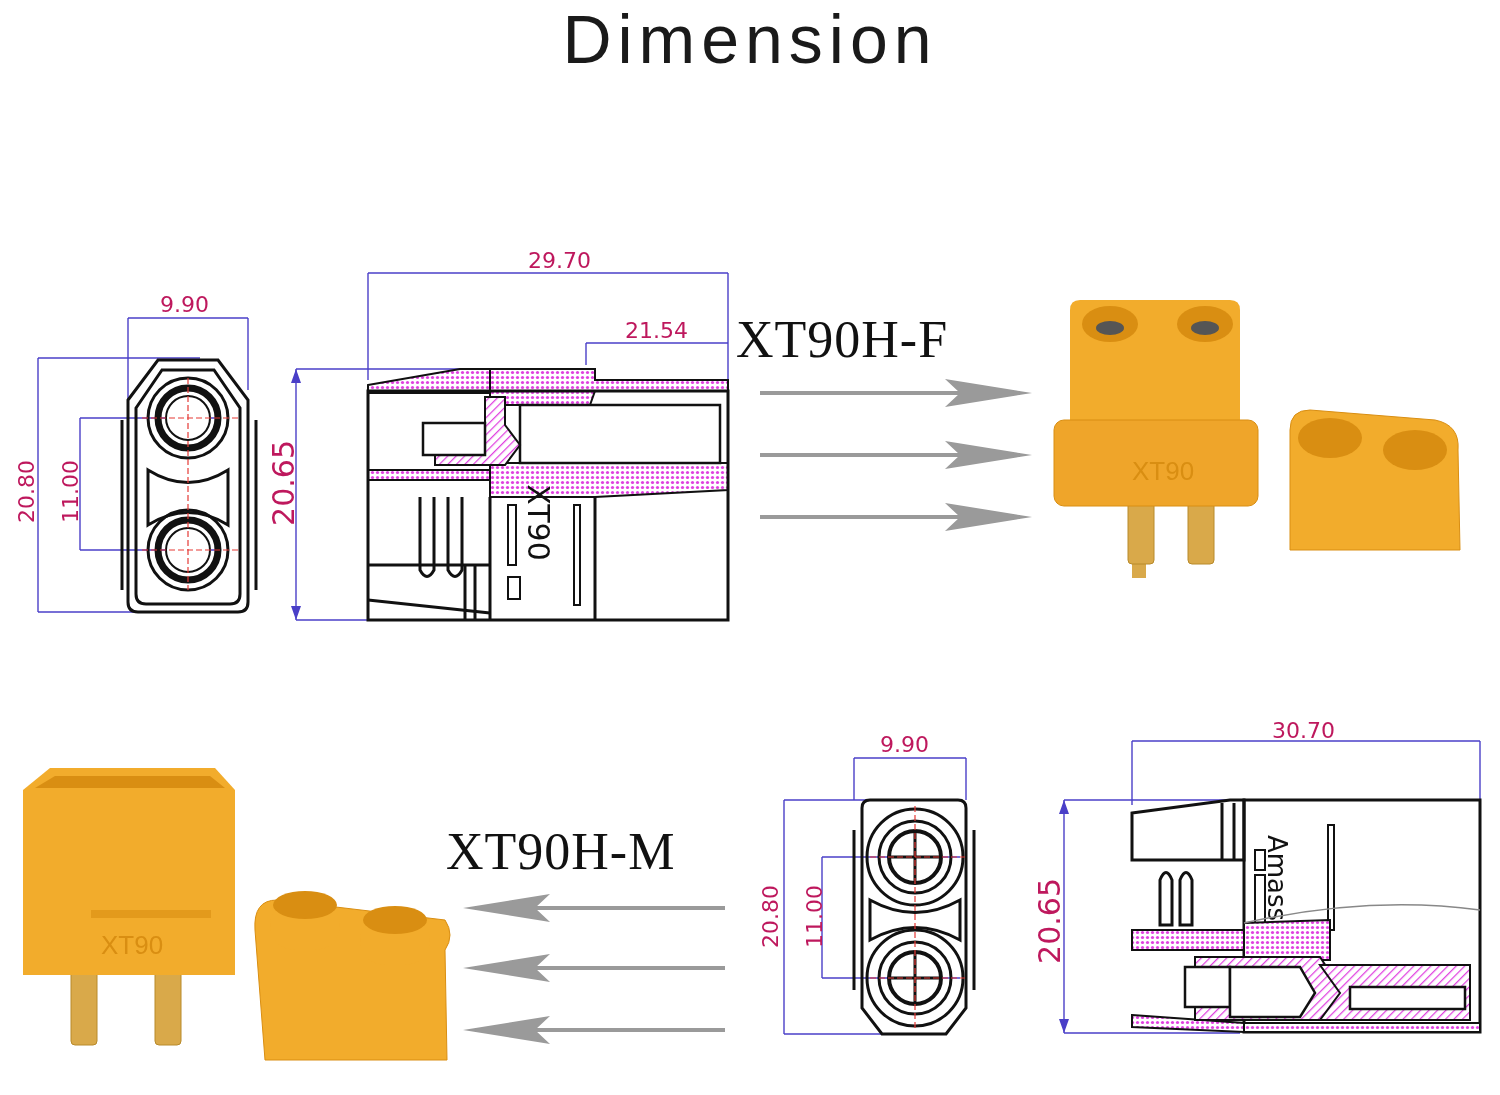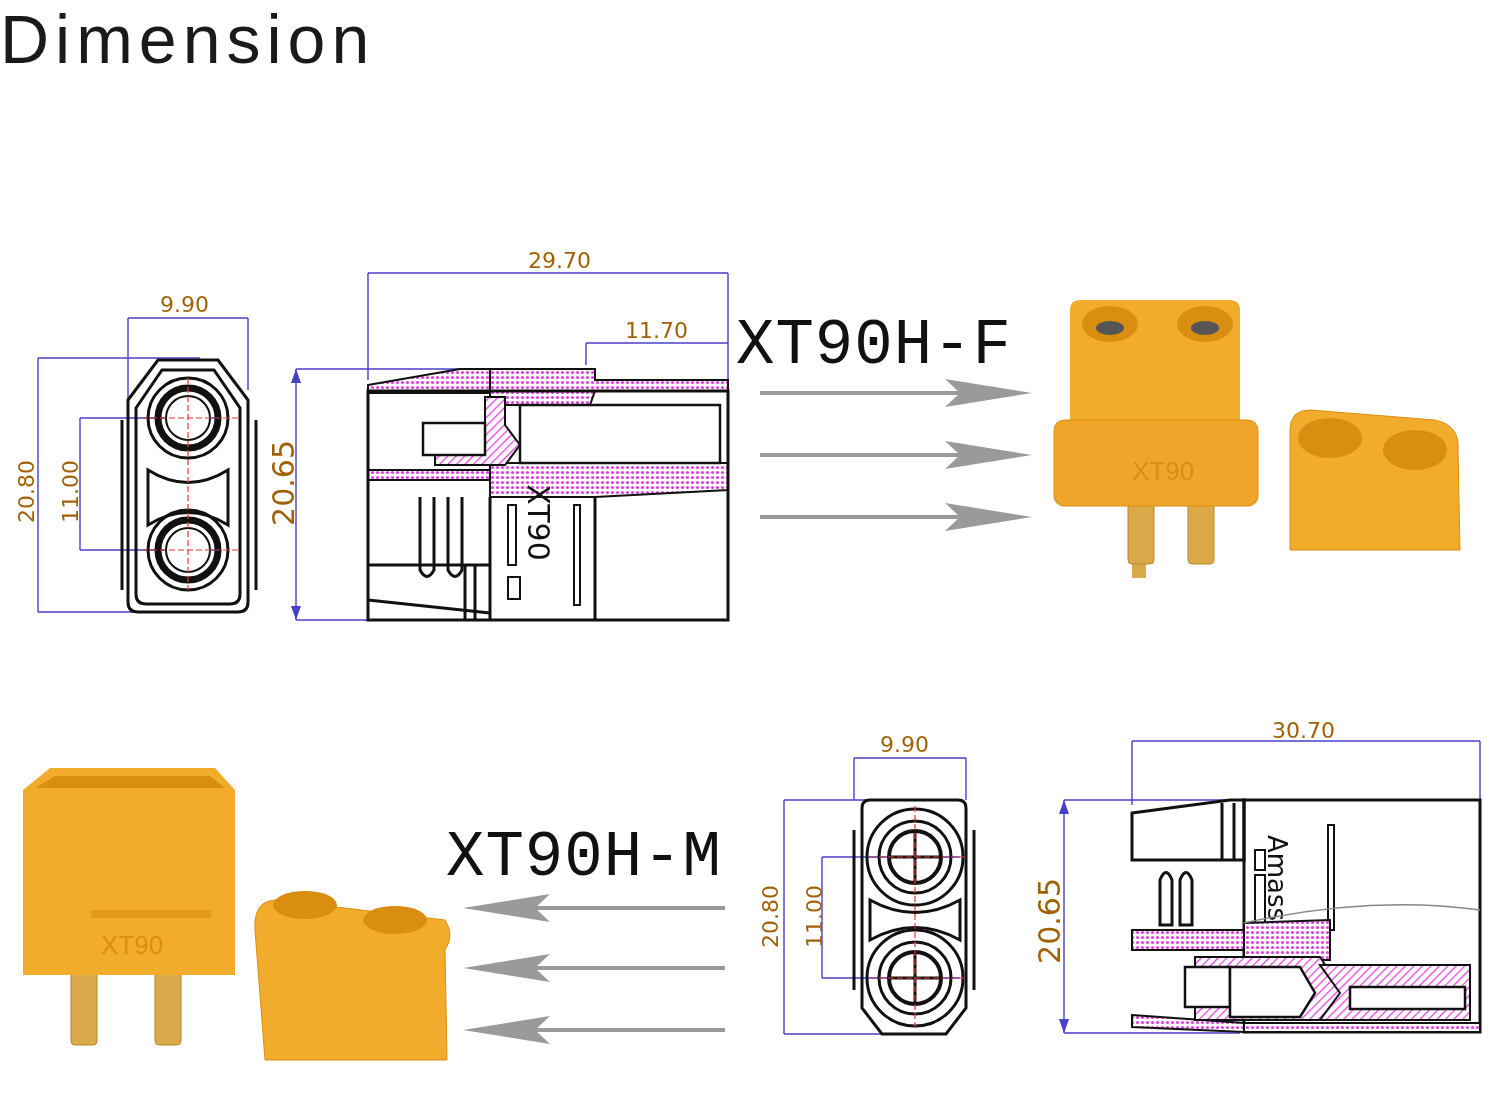--- a/index.html
+++ b/index.html
@@ -1,22 +1,22 @@
 <!DOCTYPE html>
 <html><head>
   <meta charset="utf-8">
   <style>
     html, body { margin: 0; padding: 0; background: #ffffff; }
     body { width: 1500px; height: 1095px; position: relative; overflow: hidden;
            font-family: "Liberation Sans", sans-serif; }
     .abs { position: absolute; }
-    .title { left: 0; width: 1500px; top: 0; font-size: 68px;
+    .title { left: 0; width: 1500px; top: 0; text-align: center; font-size: 68px;
              letter-spacing: 6px; color: #1a1a1a; line-height: 78px; }
-    .model { font-size: 64px; color: #111; letter-spacing: 1px; font-family: Liberation Mono, monospace; font-weight: 300; }
-    .dim { color: #a16207; font-size: 22px; font-family: "DejaVu Sans", sans-serif; }
+    .model { font-size: 52px; color: #111; letter-spacing: 1px; font-family: Liberation Serif, serif; font-weight: 300; }
+    .dim { color: #be185d; font-size: 22px; font-family: "DejaVu Sans", sans-serif; }
     .dim-v { writing-mode: vertical-rl; transform: rotate(180deg); }
     svg { position: absolute; overflow: visible; }
   </style>
 </head>
 <body>
 
 <div class="abs title">Dimension</div>
 
 <div class="abs" style="left:30px;top:290px;width:260px;height:330px;">
   <svg width="260" height="330" viewBox="0 0 260 330">
@@ -100,21 +100,21 @@
         <line x1="78" y1="335" x2="200" y2="348"></line>
       <line x1="175" y1="300" x2="175" y2="355"></line>
         <line x1="185" y1="300" x2="185" y2="355"></line>
       <rect x="218" y="240" width="8" height="60" stroke-width="2"></rect>
       <rect x="284" y="240" width="6" height="100" stroke-width="2"></rect>
       <rect x="218" y="312" width="12" height="22" stroke-width="2"></rect>
     </g>
   </svg>
 </div>
 <div class="abs dim" style="left:528px;top:248px;">29.70</div>
-<div class="abs dim" style="left:625px;top:318px;">11.70</div>
+<div class="abs dim" style="left:625px;top:318px;">21.54</div>
 <div class="abs dim dim-v" style="left:266px;top:440px;font-size:30px;">20.65</div>
 <div class="abs" style="left:500px;top:505px;font-size:30px;font-family:'DejaVu Sans',sans-serif;transform:rotate(90deg);color:#111;">XT90</div>
 
 <div class="abs model" style="left:736px;top:310px;">XT90H-F</div>
 <svg style="left:760px;top:375px;" width="280" height="160" viewBox="0 0 280 160">
   <g stroke="#9a9a9a" stroke-width="4">
       <line x1="0" y1="18" x2="260" y2="18"></line>
       <line x1="0" y1="80" x2="260" y2="80"></line>
       <line x1="0" y1="142" x2="260" y2="142"></line>
     </g>

